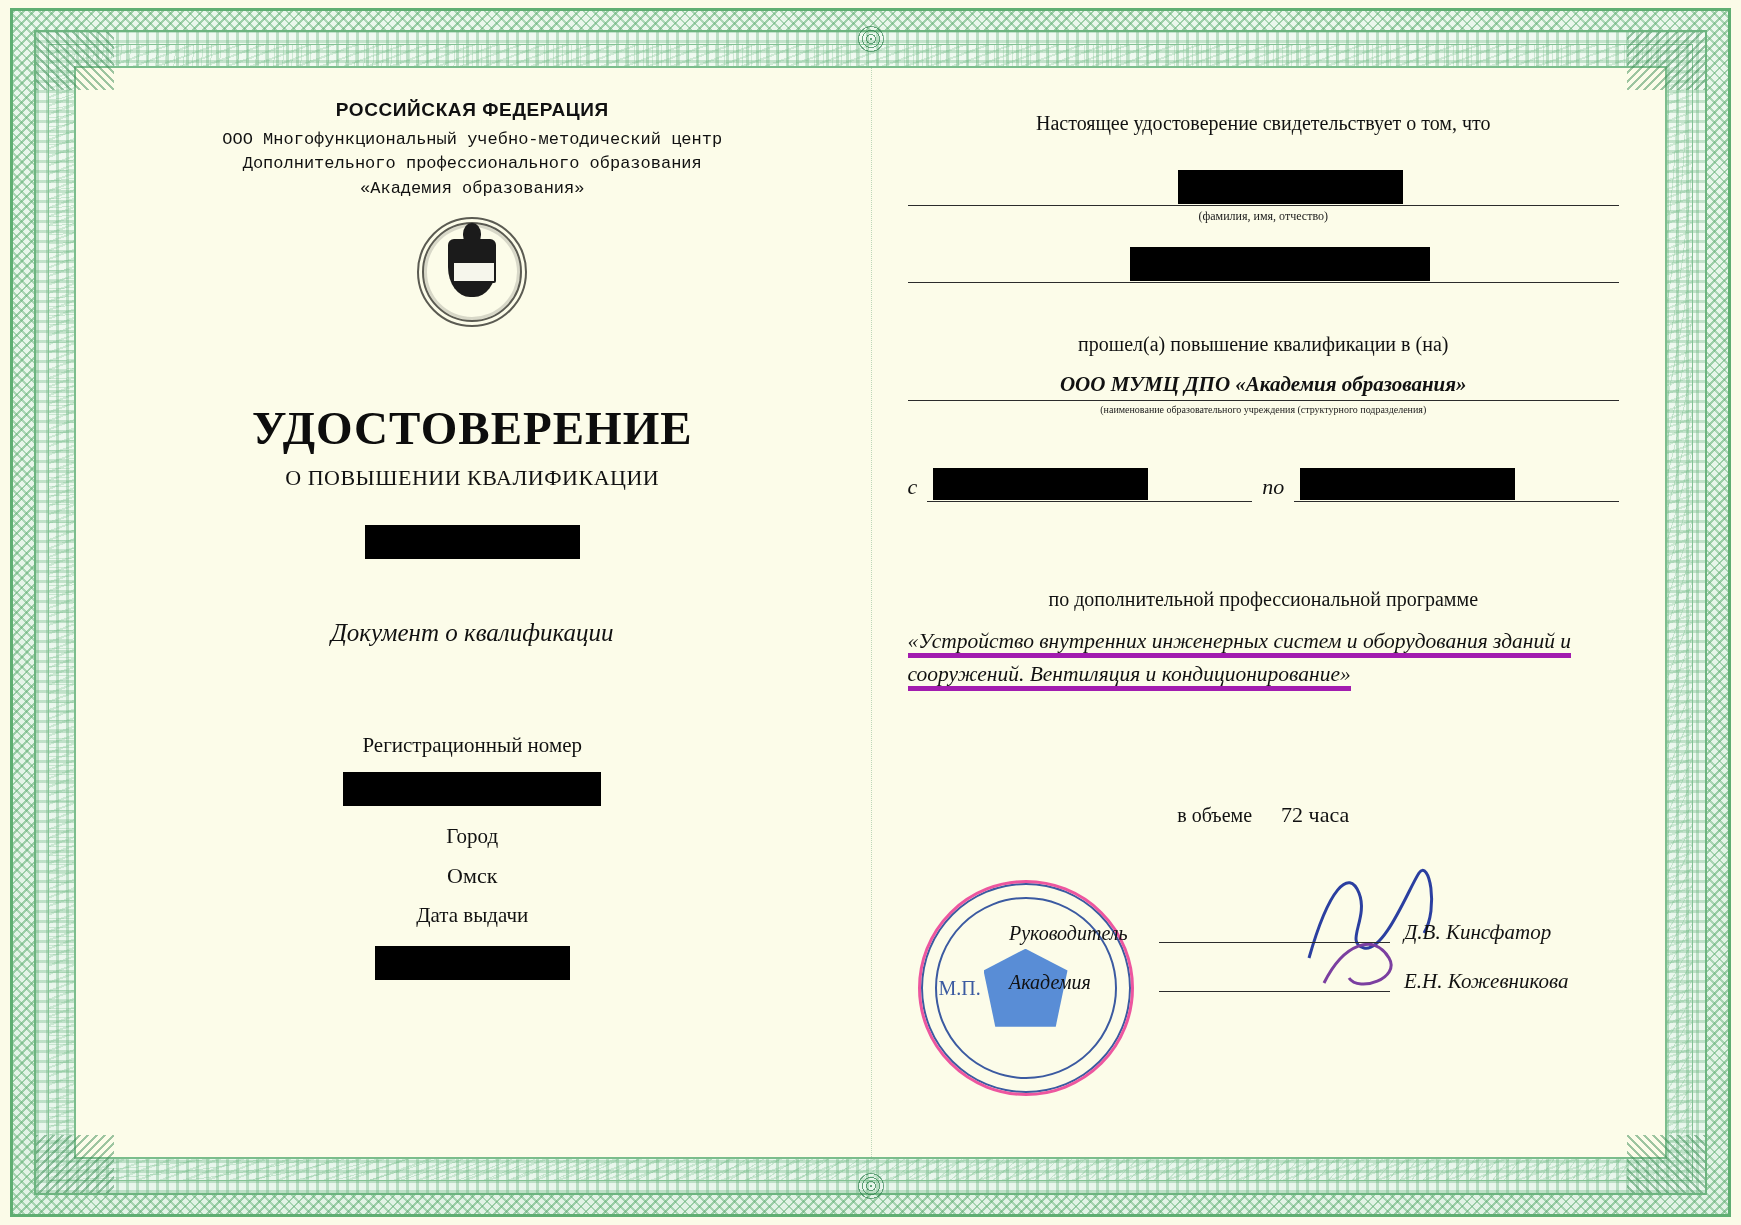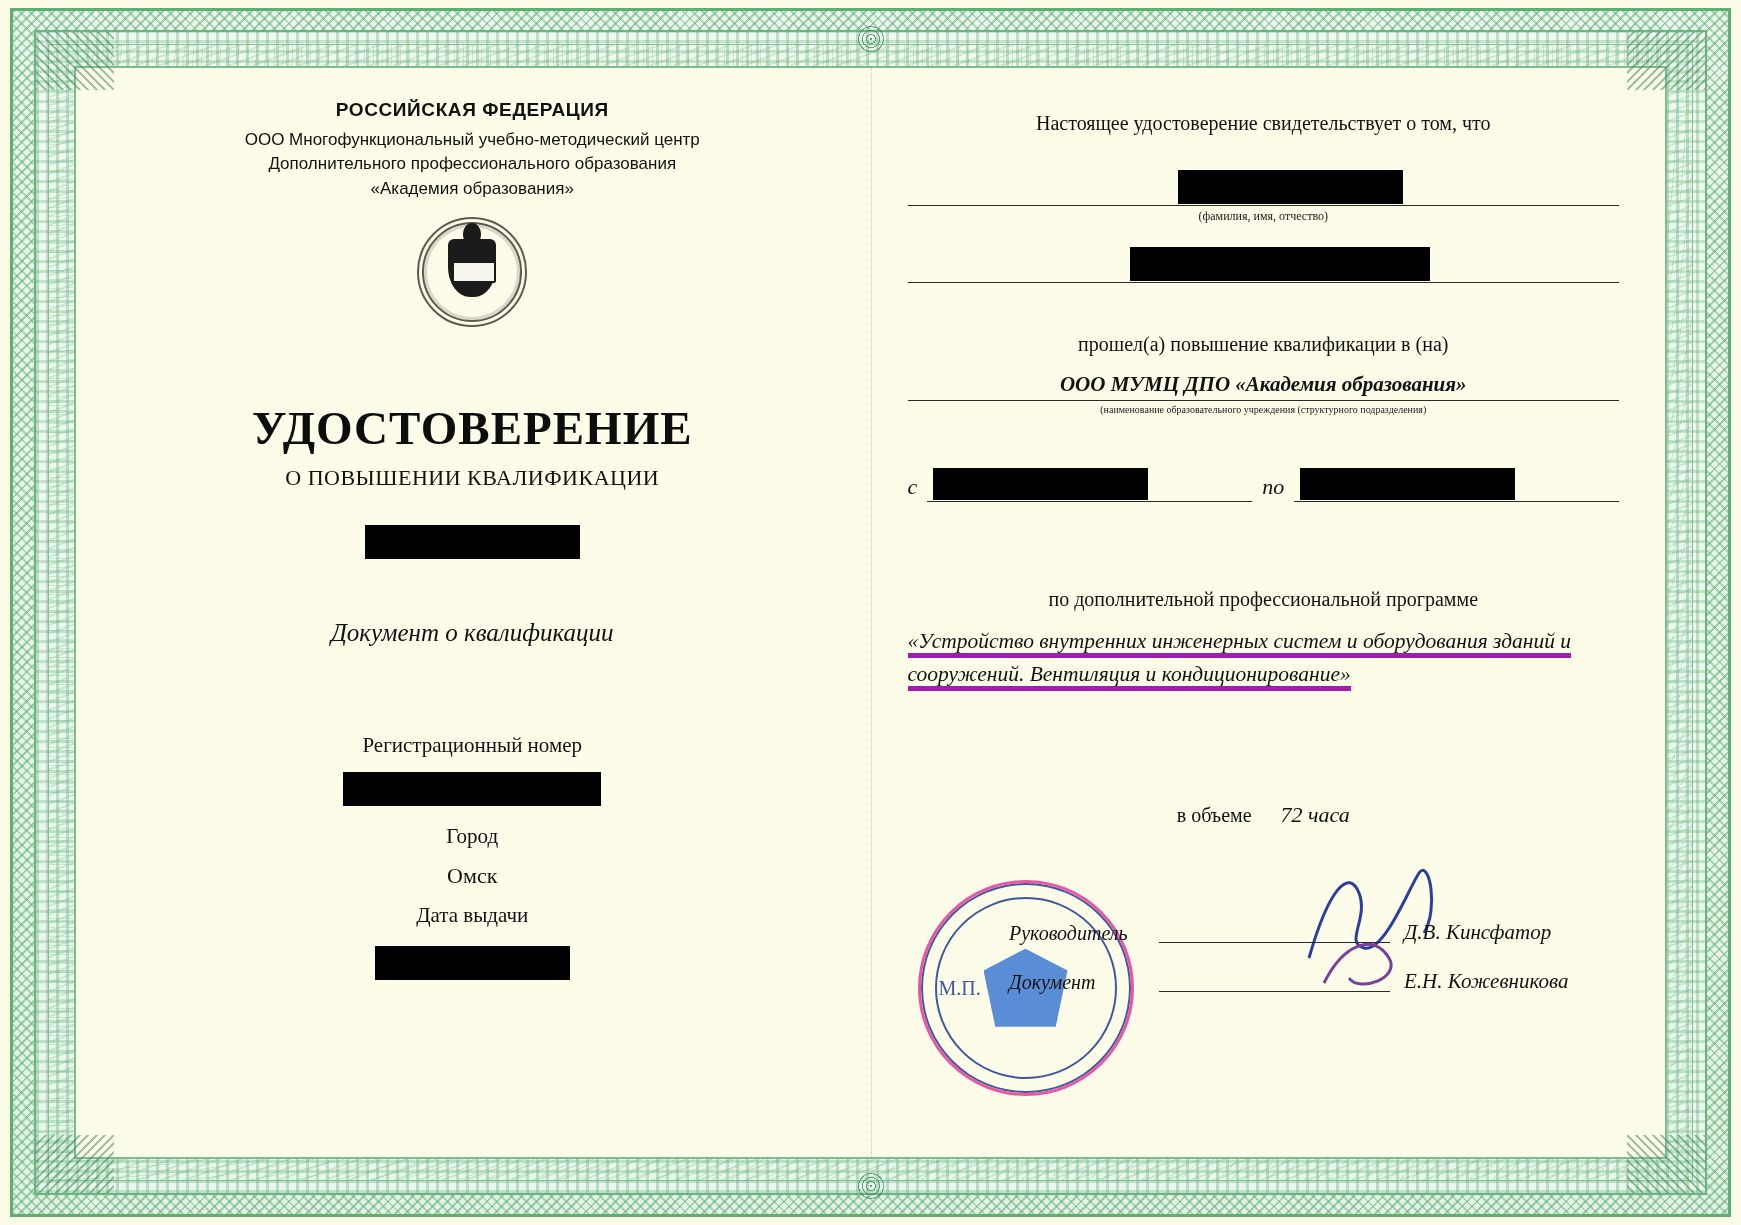--- a/index.html
+++ b/index.html
@@ -107,21 +107,21 @@
     color: #111;
   }
   .rf-line {
     font-family: "Liberation Sans", sans-serif;
     font-weight: bold;
     font-size: 19px;
     letter-spacing: .6px;
     margin-bottom: 4px;
   }
   .org-line {
-    font-family: Liberation Sans, sans-serif;
+    font-family: Liberation Mono, monospace;
     font-size: 17px;
   }
 
   
   .emblem {
     position: relative;
     width: 110px;
     height: 110px;
     margin: 16px auto 0 auto;
   }
@@ -313,21 +313,20 @@
     display: inline;
   }
 
   .volume-row {
     margin-top: 110px;
     text-align: center;
     font-size: 20px;
     color: #111;
   }
   .volume-row .vol-value {
-    font-style: italic;
     font-size: 22px;
     margin-left: 24px;
   }
 
   
   .sig-area {
     position: relative;
     margin-top: 40px;
     height: 190px;
   }
@@ -510,21 +509,21 @@
           <path d="M35 135 C55 95, 85 85, 100 110 C112 130, 70 145, 60 130" fill="none" stroke="#7b3fa0" stroke-width="3"></path>
         </svg>
 
         <div class="sig-rows">
           <div class="sig-row">
             <div class="role">Руководитель</div>
             <div class="line"></div>
             <div class="who">Д.В. Кинсфатор</div>
           </div>
           <div class="sig-row">
-            <div class="role">Документ</div>
+            <div class="role">Академия</div>
             <div class="line"></div>
             <div class="who">Е.Н. Кожевникова</div>
           </div>
         </div>
       </div>
 
     </div>
   </div>
 </div>
 

